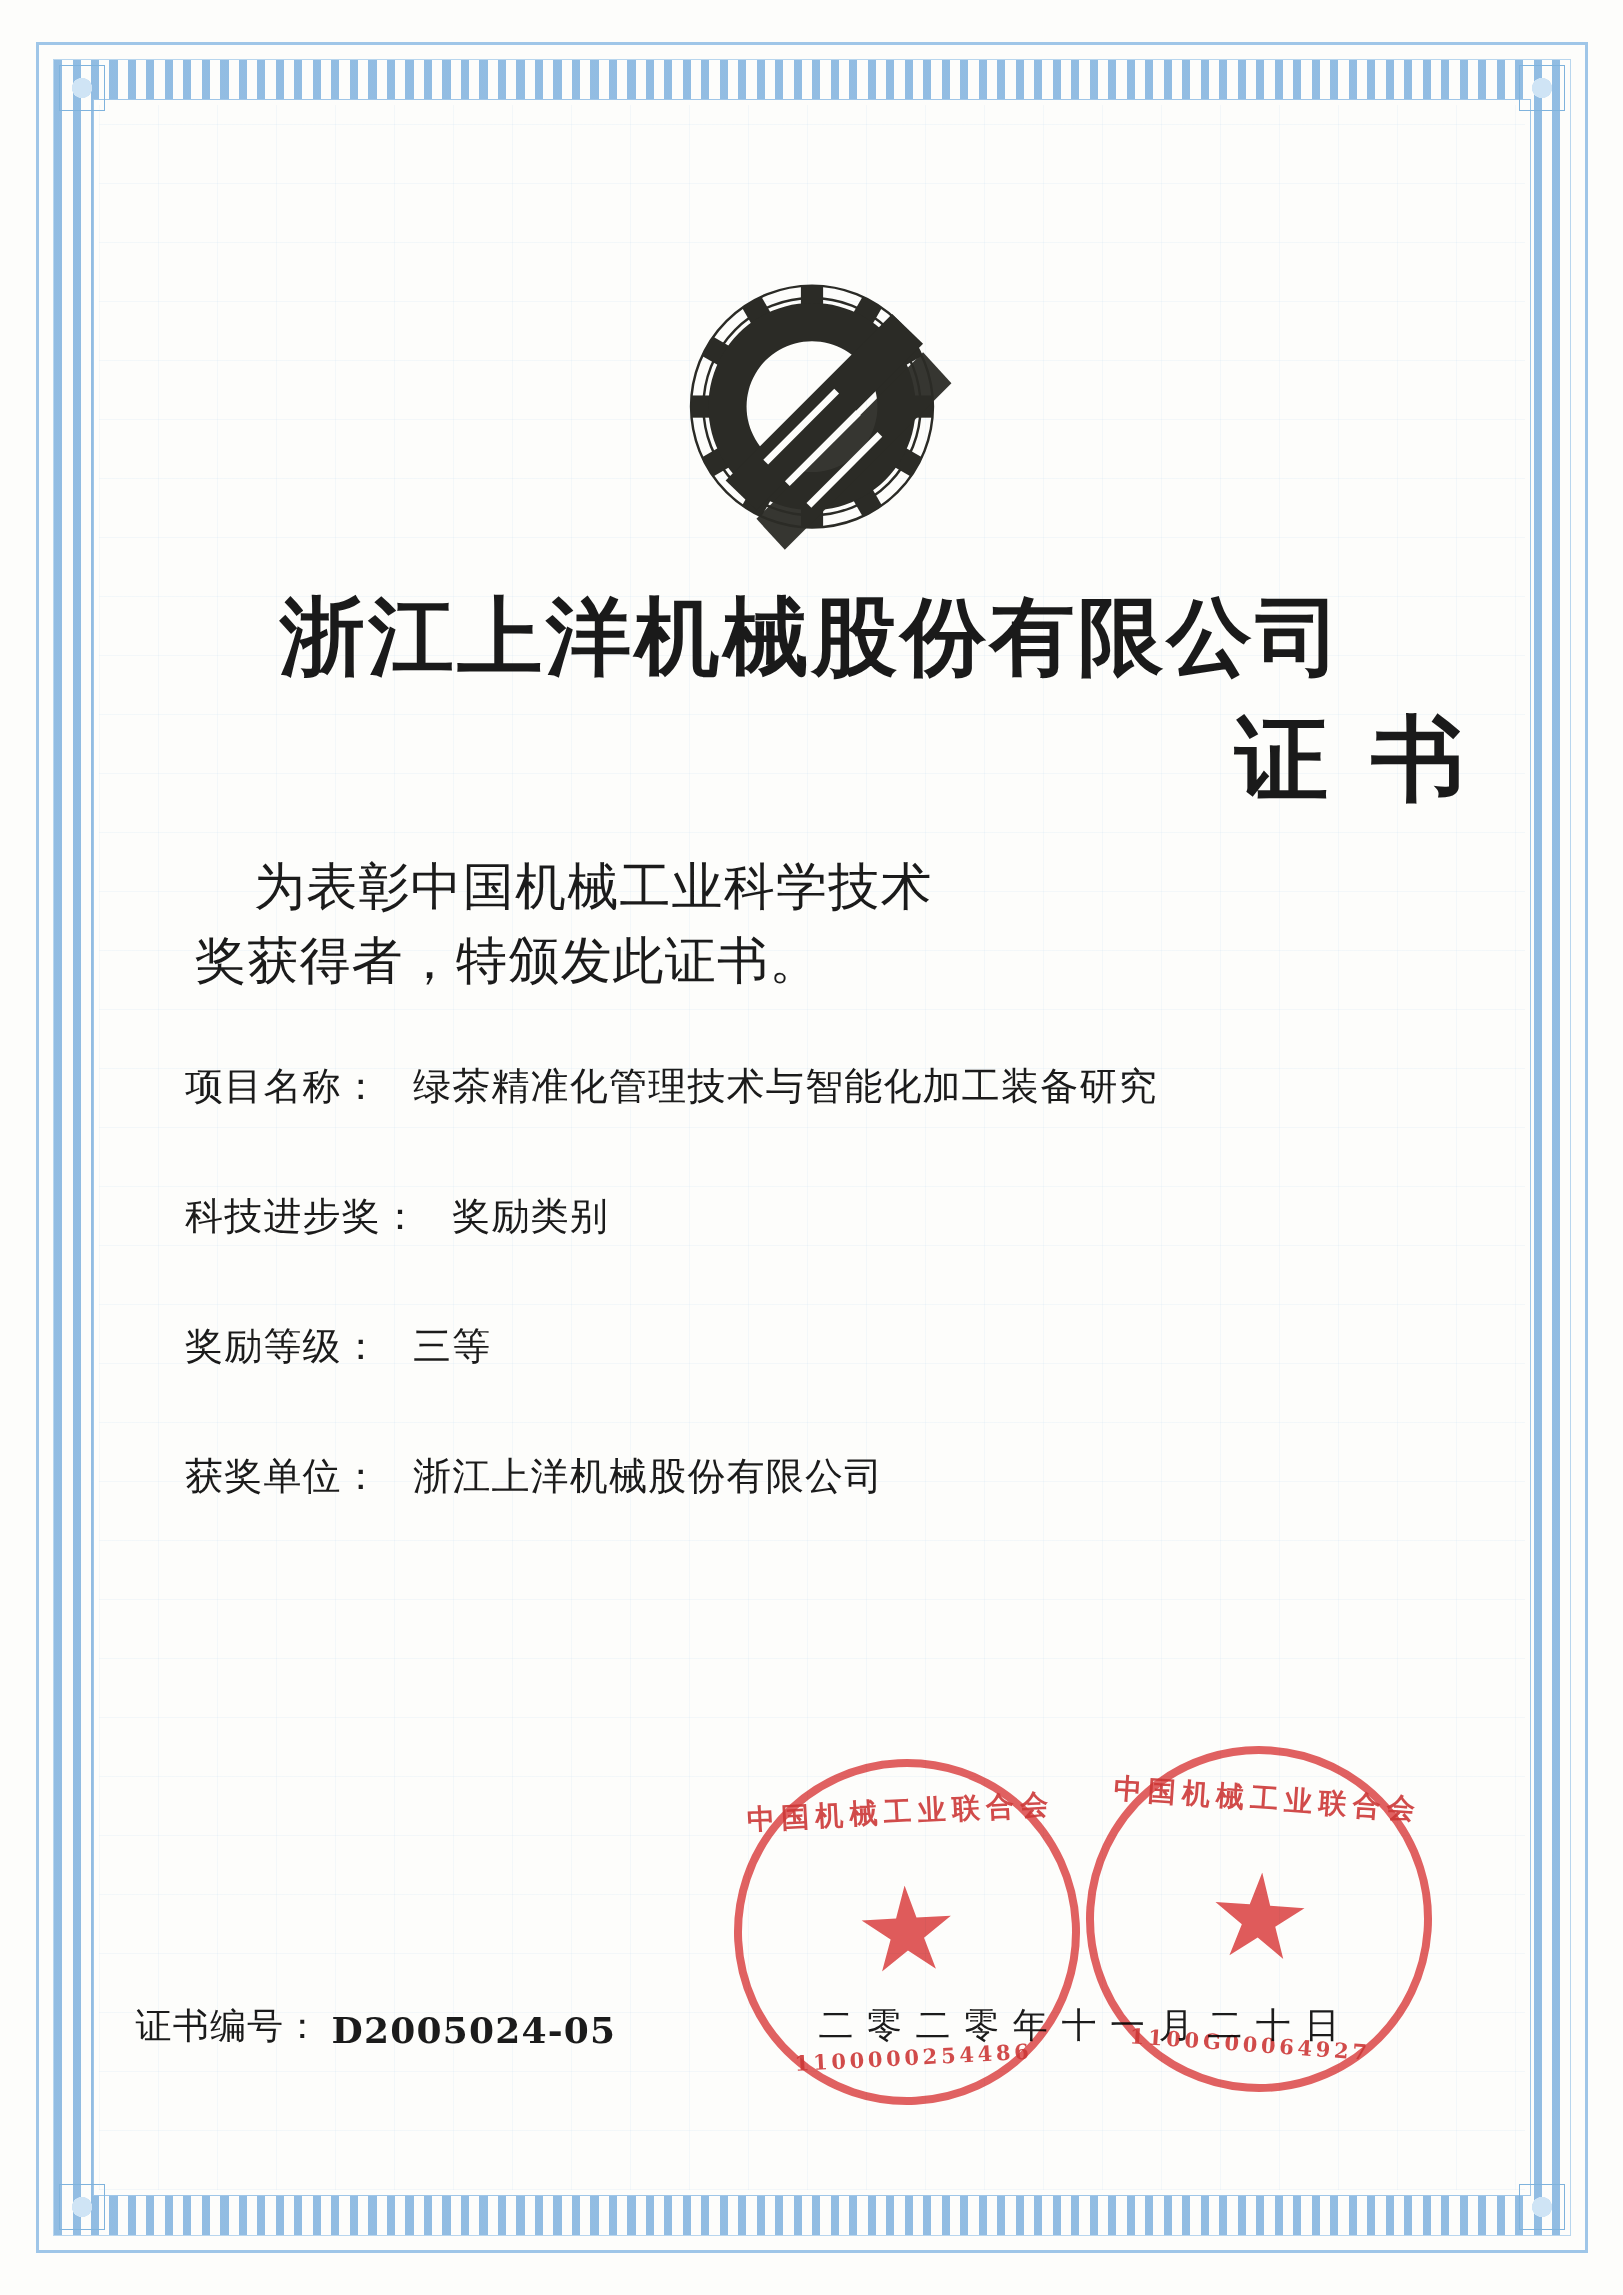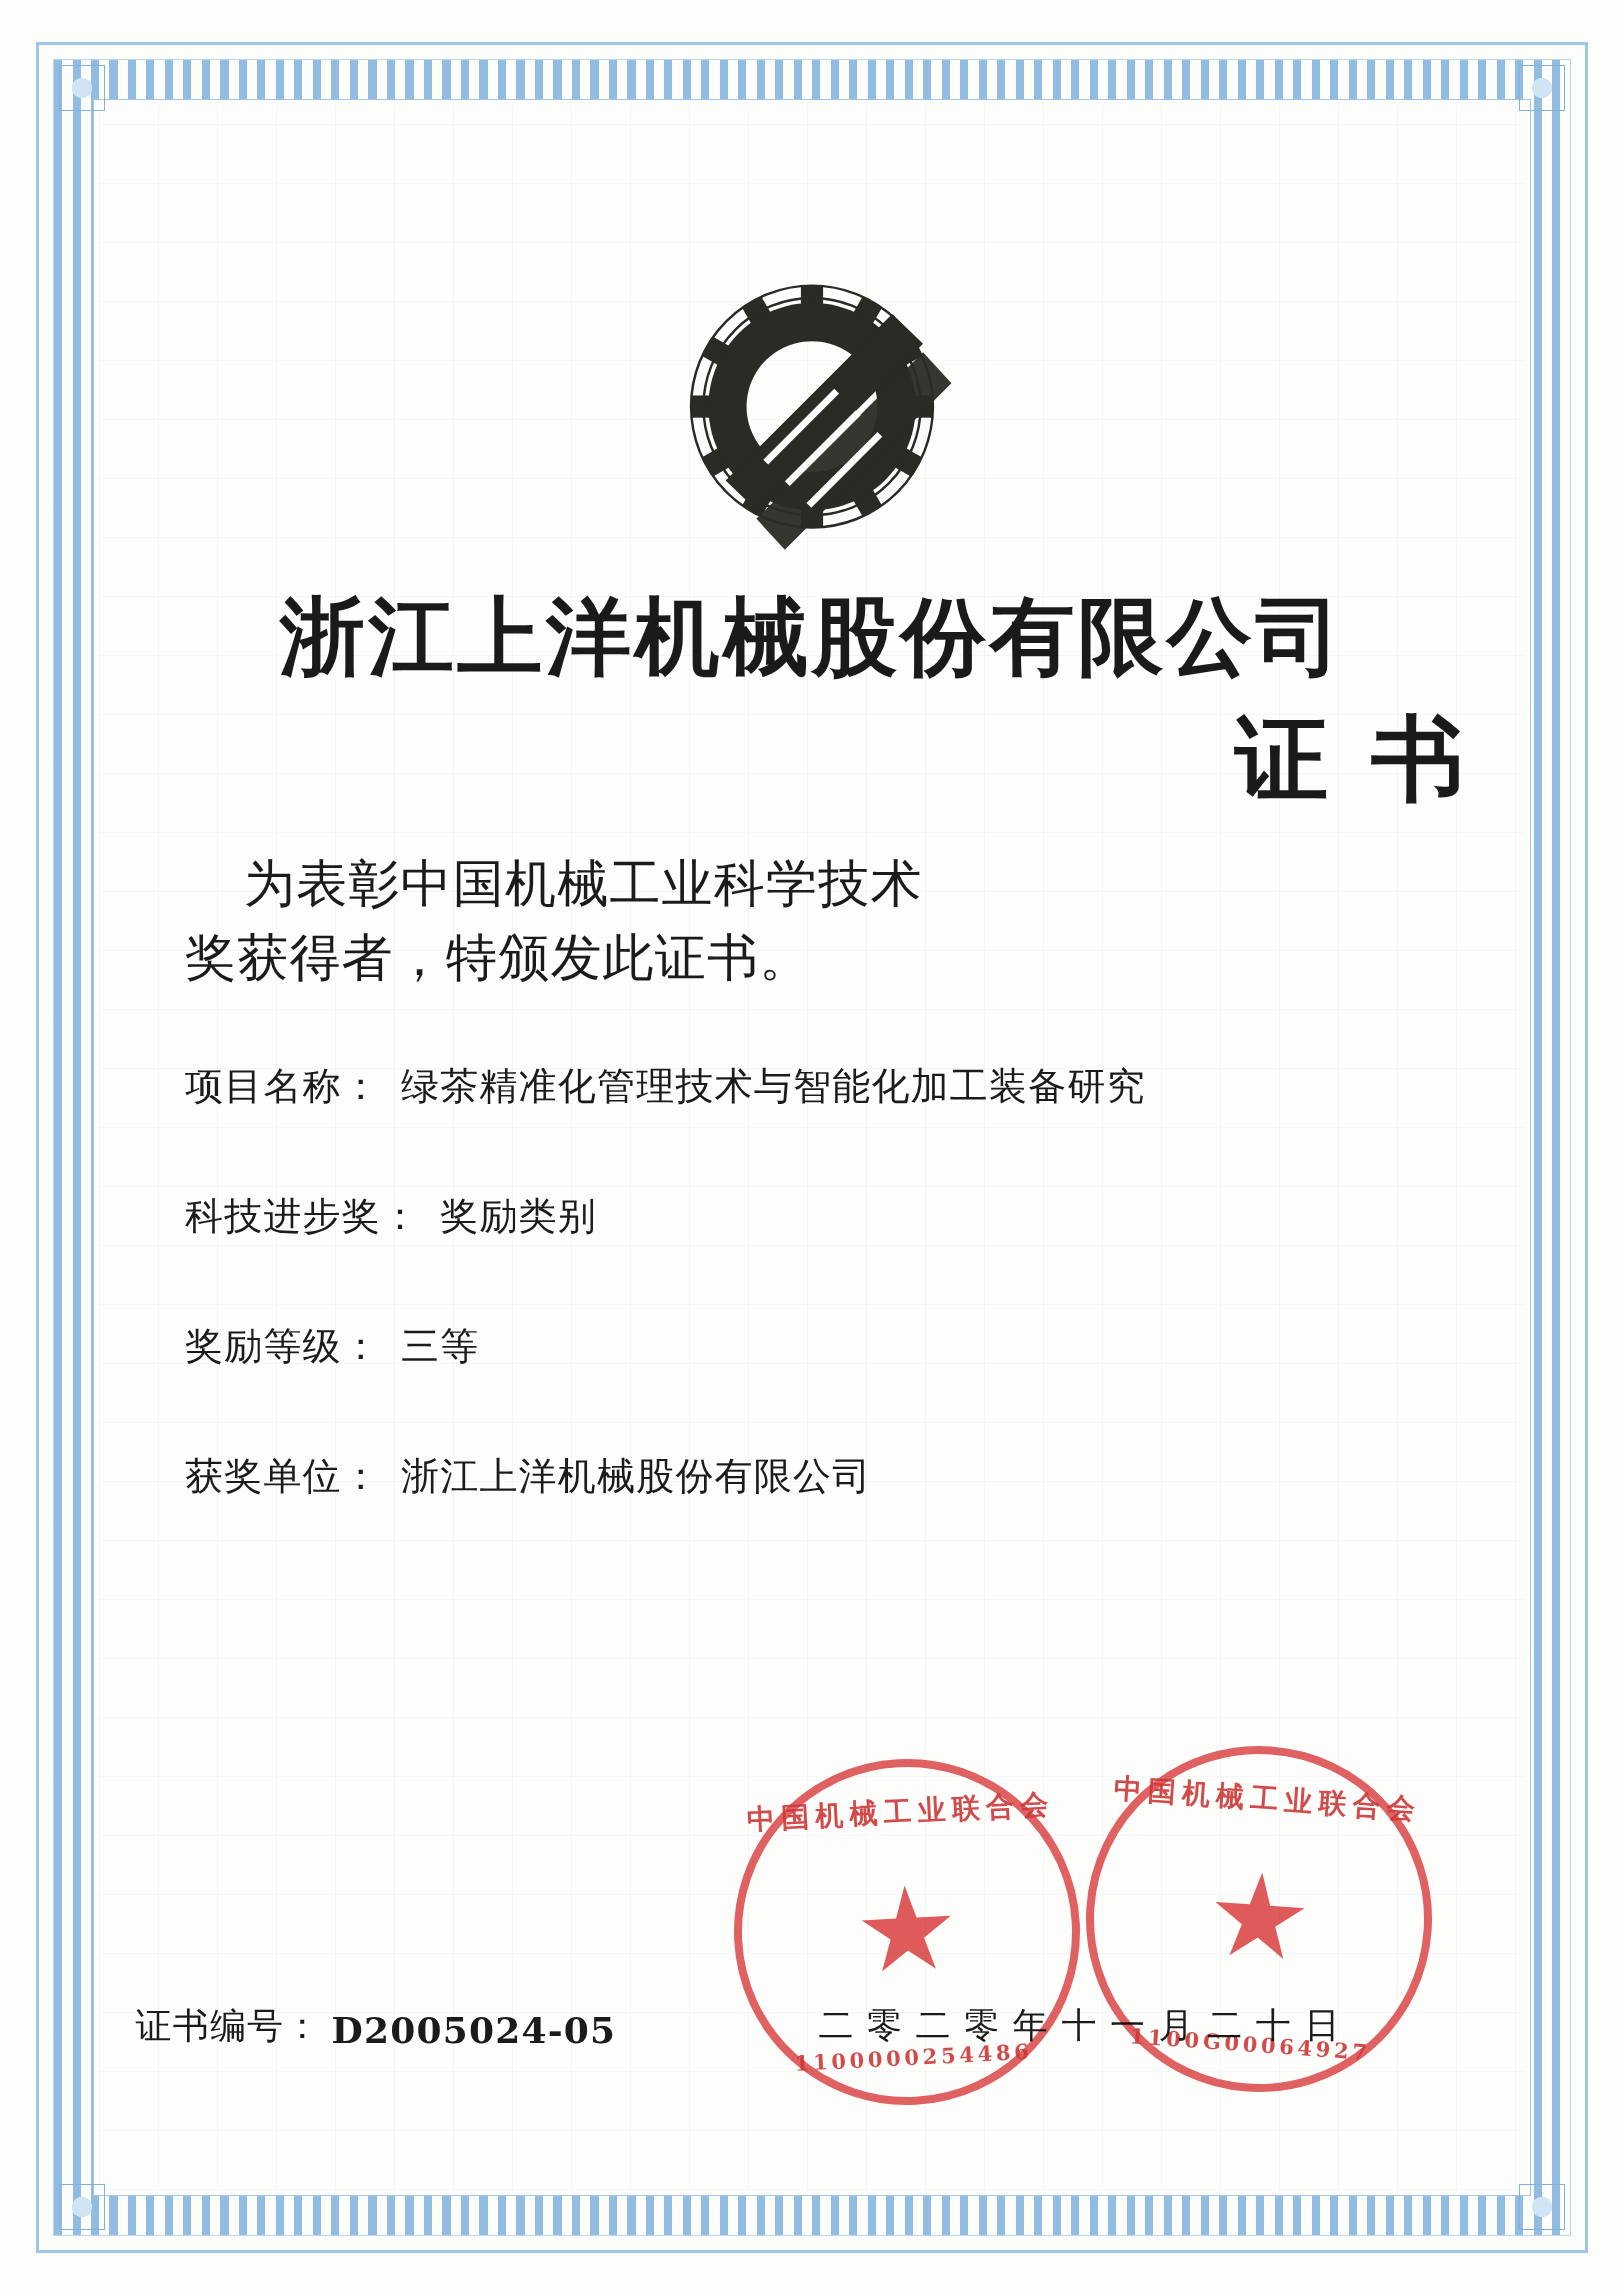--- a/index.html
+++ b/index.html
@@ -127,23 +127,23 @@
     font-weight: 700;
     font-size: 93px;
     letter-spacing: 43px;
     text-indent: 43px;
     color: #1a1a1a;
   }
 
   .statement {
     position: absolute;
     top: 728px;
-    left: 68px;
+    left: 78px;
     right: 68px;
-    font-family: Liberation Mono, monospace;
+    font-family: Liberation Serif, serif;
     font-size: 51px;
     line-height: 1.45;
     color: #1b1b1b;
     letter-spacing: 1.2px;
   }
   .statement .indent { display: block; text-indent: 59px; }
 
   .fields {
     position: absolute;
     top: 938px;
@@ -158,21 +158,21 @@
     color: #1b1b1b;
   }
   .field-label {
     font-size: 38px;
     letter-spacing: 1.2px;
     white-space: nowrap;
   }
   .field-value {
     font-size: 38px;
     letter-spacing: 1.2px;
-    margin-left: 20px;
+    margin-left: 32px;
   }
 
   .cert-no {
     position: absolute;
     left: 18.5px;
     bottom: 121px;
     font-family: "DejaVu Serif", "Liberation Serif", serif;
     font-size: 36px;
     letter-spacing: 1.2px;
     color: #1b1b1b;

